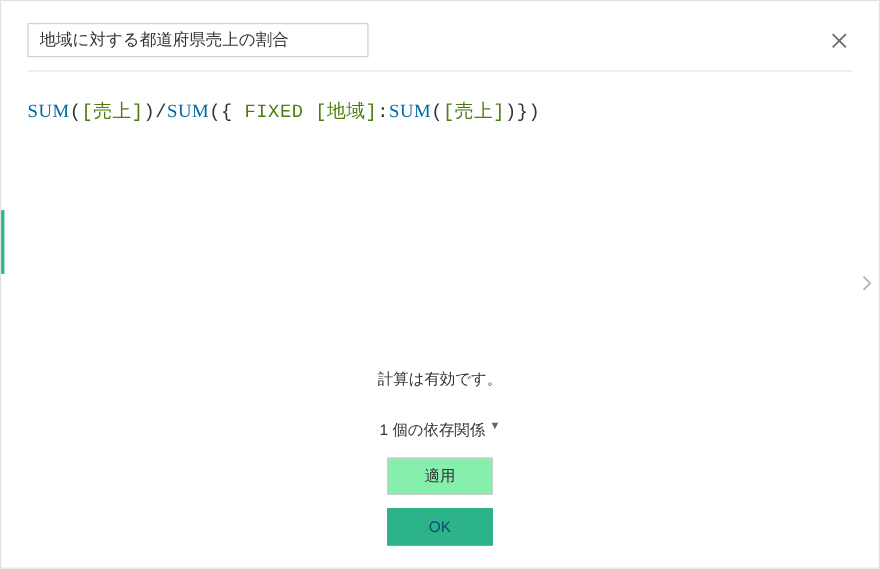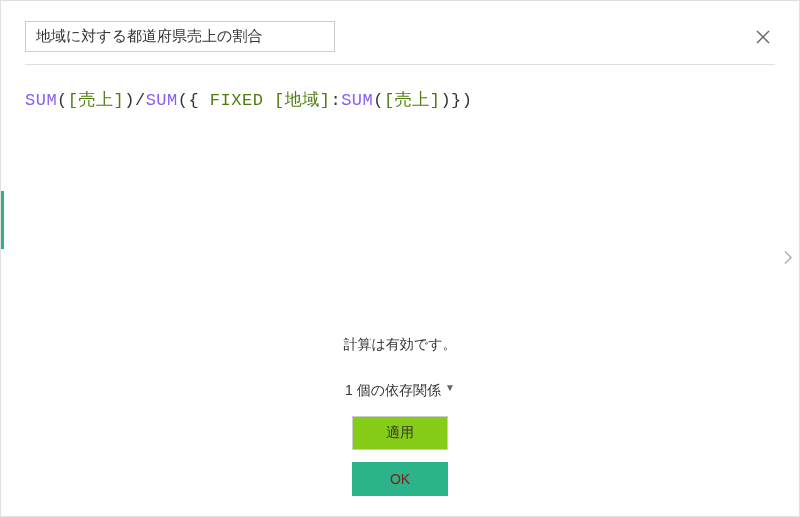--- a/index.html
+++ b/index.html
@@ -65,21 +65,21 @@
       padding: 22px 24px 12px 24px;
       font-family: "Consolas", "Monaco", "Courier New", monospace;
       font-size: 17px;
       line-height: 1.6;
       letter-spacing: 0.5px;
       white-space: pre-wrap;
       word-break: break-all;
       color: #333;
       position: relative;
     }
-    .tok-func { color: #8b5cf6; }
+    .tok-func { color: #0369a1; font-family: Liberation Serif, serif; }
     .tok-punc { color: #333333; }
     .tok-field { color: #4d7c0f; }
     .tok-keyword { color: #4d7c0f; }
     .expand-caret {
       position: absolute;
       right: 2px;
       top: 50%;
       transform: translateY(-50%);
       color: #b0b0b0;
       cursor: pointer;
@@ -127,27 +127,27 @@
       height: 34px;
       font-size: 14px;
       display: flex;
       align-items: center;
       justify-content: center;
       cursor: pointer;
       border: 1px solid transparent;
       font-family: inherit;
     }
     .btn-apply {
-      background: #84cc16;
+      background: #86efac;
       border-color: #cccccc;
       color: #333;
     }
     .btn-ok {
       background: #2cb38a;
-      color: #7f1d1d;
+      color: #0c4a6e;
       border-color: #2cb38a;
     }
     .left-green-strip {
       position: absolute;
       left: 0;
       top: 190px;
       width: 3px;
       height: 58px;
       background: #2cb38a;
     }

